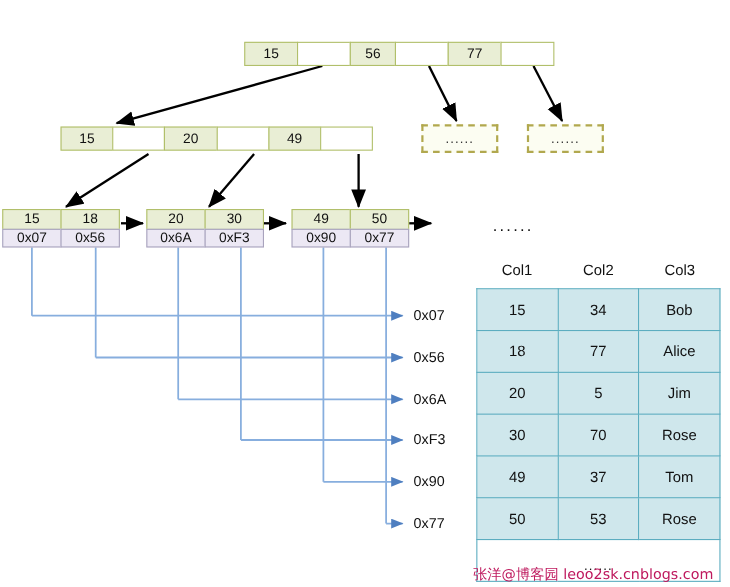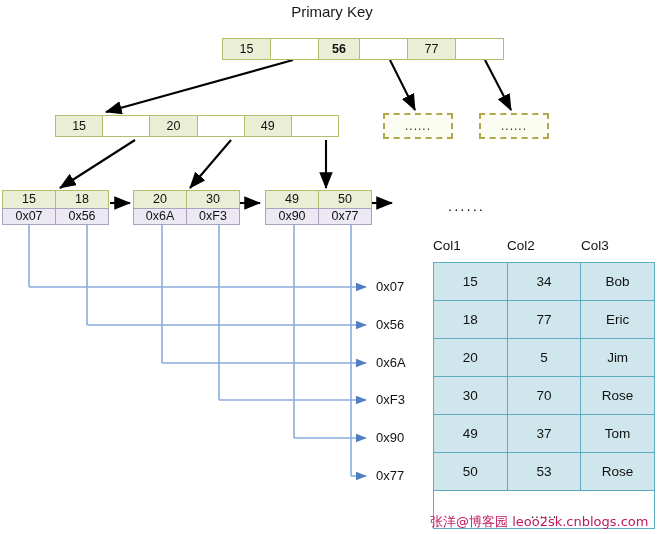--- a/index.html
+++ b/index.html
@@ -98,21 +98,21 @@
     letter-spacing: 2px;
     color: #111;
     white-space: nowrap;
   }
   
   .tbl-headers {
     position: absolute;
     display: flex;
   }
   .tbl-headers > div {
-    text-align: left;
+    text-align: center;
     font-size: 13.5px;
     color: #111;
   }
   .tbl {
     position: absolute;
     border-collapse: collapse;
     border-spacing: 0;
   }
   .tbl td {
     box-sizing: border-box;
@@ -141,21 +141,20 @@
     color: #be185d;
     white-space: nowrap;
     font-family: "DejaVu Sans", sans-serif;
   }
 </style>
 </head>
 <body>
 
 <div id="stage">
 
-  <div class="title">Primary Key</div>
 
   <svg id="wires" viewBox="0 0 664 534">
     <defs>
       <marker id="ablack" markerWidth="9" markerHeight="9" refX="7.5" refY="3.2" orient="auto">
         <path d="M0,0 L8,3.2 L0,6.4 z" fill="#000000"></path>
       </marker>
       <marker id="ablue" markerWidth="8" markerHeight="8" refX="6.5" refY="2.8" orient="auto">
         <path d="M0,0 L7,2.8 L0,5.6 z" fill="#4f7fc0"></path>
       </marker>
     </defs>
@@ -204,21 +203,21 @@
       <line x1="162" y1="363" x2="366" y2="363" marker-end="url(#ablue)"></line>
       <line x1="219" y1="400" x2="366" y2="400" marker-end="url(#ablue)"></line>
       <line x1="294" y1="438" x2="366" y2="438" marker-end="url(#ablue)"></line>
       <line x1="351" y1="476" x2="366" y2="476" marker-end="url(#ablue)"></line>
     </g>
   </svg>
 
   <div class="node" style="left:222px; top:38px; width:289px; height:22px;">
     <div class="cell" style="width:49px;">15</div>
     <div class="cell empty" style="width:49px;"></div>
-    <div class="cell" style="width:42px;font-weight:bold;">56</div>
+    <div class="cell" style="width:42px;">56</div>
     <div class="cell empty" style="width:49px;"></div>
     <div class="cell" style="width:49px;">77</div>
     <div class="cell empty" style="width:49px;"></div>
   </div>
 
   <div class="node" style="left:55px; top:115px; width:284px; height:22px;">
     <div class="cell" style="width:49px;">15</div>
     <div class="cell empty" style="width:49px;"></div>
     <div class="cell" style="width:49px;">20</div>
     <div class="cell empty" style="width:49px;"></div>
@@ -278,21 +277,21 @@
   <table class="tbl" style="left:433px; top:262px; width:222px;">
     <tbody>
       <tr>
         <td style="width:74px;">15</td>
         <td style="width:74px;">34</td>
         <td style="width:74px;">Bob</td>
       </tr>
       <tr>
         <td>18</td>
         <td>77</td>
-        <td>Eric</td>
+        <td>Alice</td>
       </tr>
       <tr>
         <td>20</td>
         <td>5</td>
         <td>Jim</td>
       </tr>
       <tr>
         <td>30</td>
         <td>70</td>
         <td>Rose</td>

